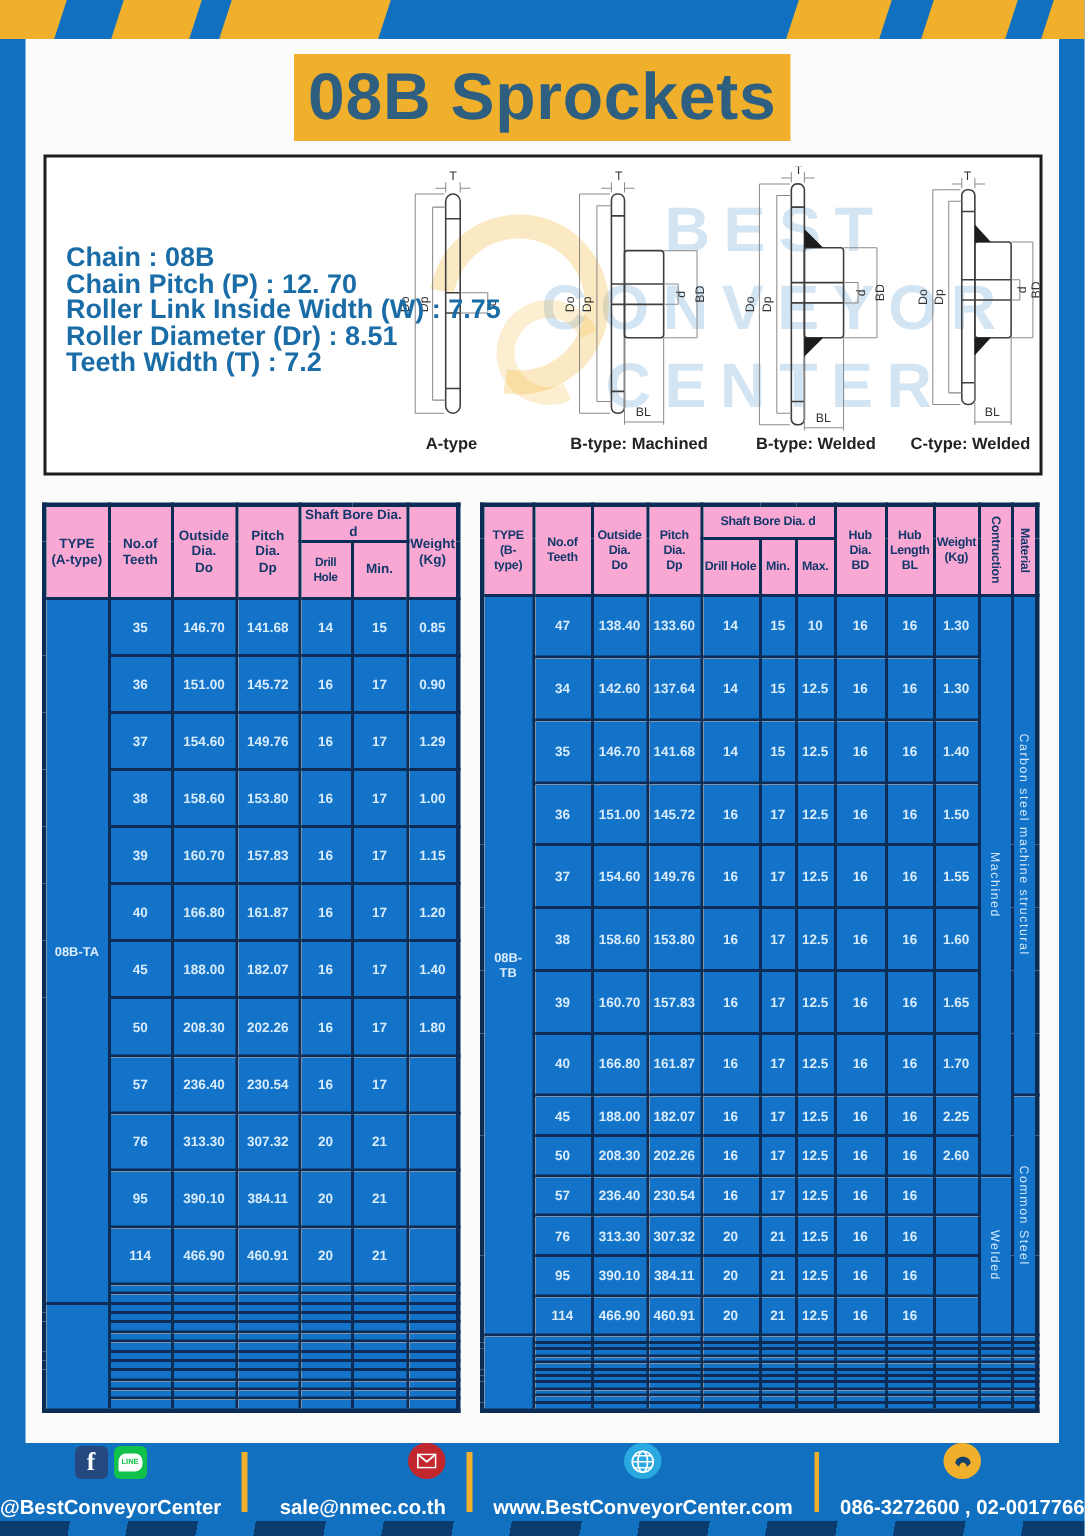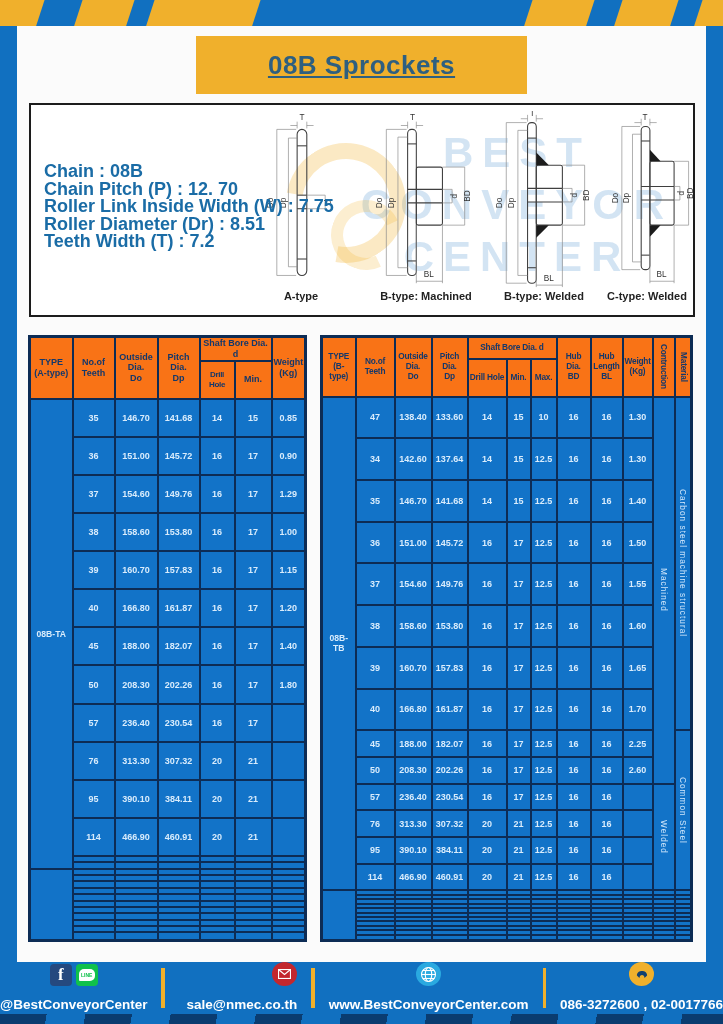--- a/index.html
+++ b/index.html
@@ -8,21 +8,21 @@
 
   
   .stripes { position:absolute; top:0; left:0; right:0; height:26px; overflow:hidden; }
   .stripe { position:absolute; top:-6px; height:40px; background:#f0b02c; transform:skewX(-18deg); }
 
   
   .panel { position:absolute; left:17px; top:26px; width:689px; height:936px; background:#fbfbfb; }
 
   .title-box { position:absolute; left:179px; top:10px; width:331px; height:58px; background:#f0b02c;
                display:flex; align-items:center; justify-content:center; }
-  .title-box h1 { margin:0; font-size:26px; font-weight:800; color:#2e5f80; letter-spacing:0.5px;text-decoration:underline; }
+  .title-box h1 { margin:0; font-size:44px; font-weight:800; color:#2e5f80; letter-spacing:0.5px; }
 
   
   .diagram-box { position:absolute; left:12px; top:77px; width:666px; height:214px; background:#ffffff;
                  border:2px solid #1c1c1c; overflow:hidden; }
   .watermark { position:absolute; left:296px; top:22px; width:380px; text-align:center; z-index:0;
                font-size:42px; line-height:52px; font-weight:800; letter-spacing:9px;
                color:rgba(110,165,215,0.30); }
   .logo-swirl { position:absolute; left:255px; top:38px; width:120px; height:120px; border-radius:50%;
                 border:16px solid rgba(240,176,44,0.28); border-left-color:transparent; transform:rotate(-35deg); z-index:0; }
   .logo-swirl2 { position:absolute; left:300px; top:95px; width:70px; height:70px; border-radius:50%;
@@ -37,21 +37,21 @@
   #fig-b1 { left:340px; width:110px; }
   #fig-b2 { left:458px; width:110px; }
   #fig-c  { left:566px; width:100px; }
 
   
   .tbl { position:absolute; border-collapse:collapse; table-layout:fixed; height:607px;
          border:3px solid #0d2c55; }
   #left-tbl  { left:11px;  top:309px; width:276px; }
   #right-tbl { left:303px; top:309px; width:370px; }
   .tbl th, .tbl td { border:2px solid #0d2c55; padding:0 1px; text-align:center; vertical-align:middle; overflow:hidden; }
-  .tbl th { background:#f97316; color:#14386b; font-weight:700; font-size:9px; line-height:1.2; }
+  .tbl th { background:#f9a8d4; color:#14386b; font-weight:700; font-size:9px; line-height:1.2; }
   #right-tbl th { font-size:8.3px; letter-spacing:-0.2px; }
   .tbl th.small { font-size:8px; letter-spacing:-0.3px; }
   .tbl td { background:#1273c8; color:#d9ecfc; font-weight:700; font-size:9px; }
   .tbl td.type-cell { font-size:8.6px; }
   .tbl td.vert, .tbl th.vert { writing-mode:vertical-rl; text-orientation:mixed; letter-spacing:1px; }
   .tbl td.vert { font-size:8.3px; font-weight:400; color:#cfe6fb; }
   thead tr.h1 { height:22px; } thead tr.h2 { height:38px; }
 
   
   .footer { position:absolute; left:0; right:0; top:962px; height:52px; display:flex; align-items:center; justify-content:center; }

